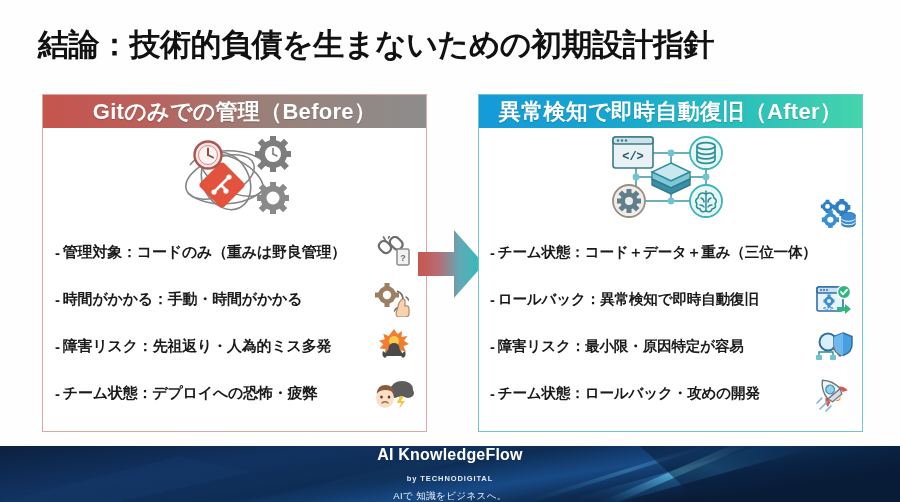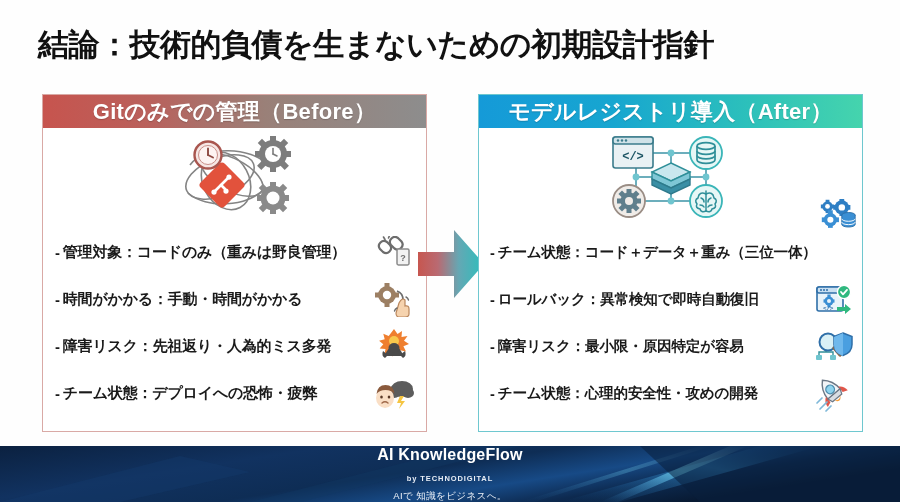--- a/index.html
+++ b/index.html
@@ -317,21 +317,21 @@
           <stop offset="30%" stop-color="#b96a72"></stop>
           <stop offset="62%" stop-color="#64a8b4"></stop>
           <stop offset="100%" stop-color="#2bbfbc"></stop>
         </linearGradient>
       </defs>
       <path d="M0 24 L36 24 L36 2 L66 36 L36 70 L36 48 L0 48 Z" fill="url(#arrowGrad)"></path>
     </svg>
   </div>
 
   <div class="panel panel-right">
-    <div class="panel-header header-after">モデルレジストリ導入（After）</div>
+    <div class="panel-header header-after">異常検知で即時自動復旧（After）</div>
 
     <div class="illus">
       <svg width="150" height="92" viewBox="0 0 150 92" aria-hidden="true">
         <g stroke="#3b93a6" stroke-width="1.5" fill="none">
           <path d="M40 22 L75 22 L110 22"></path>
           <path d="M40 22 L40 46 L40 70"></path>
           <path d="M110 22 L110 46 L110 70"></path>
           <path d="M40 70 L75 70 L110 70"></path>
           <path d="M40 46 L110 46"></path>
           <path d="M75 22 L75 70"></path>
@@ -490,21 +490,21 @@
             <circle cx="13" cy="12" r="8.5" fill="#d9f0f6" stroke="#2f6fa8" stroke-width="2"></circle>
             <path d="M19 18 L25 25" stroke="#8a6a4a" stroke-width="3.4" stroke-linecap="round"></path>
             <path d="M28 3 l9 3.5 0 8 q0 8-9 11 q-9-3-9-11 l0-8 z" fill="#4a9fe0" stroke="#2f6fa8" stroke-width="1.5"></path>
             <path d="M28 3 l0 23 q-9-3-9-11 l0-8 z" fill="#6fb8ec"></path>
           </svg>
         </span>
       </div>
 
       <div class="bullet">
         <span class="dash">-</span>
-        <span class="btext">チーム状態：心理的安全性・攻めの開発</span>
+        <span class="btext">チーム状態：ロールバック・攻めの開発</span>
         <span class="bicon">
           <svg width="38" height="36" viewBox="0 0 38 36" aria-hidden="true">
             <g transform="rotate(-40 19 18)">
               <path d="M19 0 q8 7 8 18 l-16 0 q0-11 8-18z" fill="#f2f4f7" stroke="#6b7785" stroke-width="1.4"></path>
               <circle cx="19" cy="12" r="4.3" fill="#8fd3ee" stroke="#4d8fb0" stroke-width="1.4"></circle>
               <path d="M11 15 q-5 3-5 9 l5-2z" fill="#e0564a"></path>
               <path d="M27 15 q5 3 5 9 l-5-2z" fill="#e0564a"></path>
               <path d="M11 18 l16 0 -2 5 -12 0z" fill="#d8dde3" stroke="#6b7785" stroke-width="1.2"></path>
               <path d="M15 23 q4 7 8 0 q-4 4-8 0z" fill="#f79c38"></path>
             </g>

